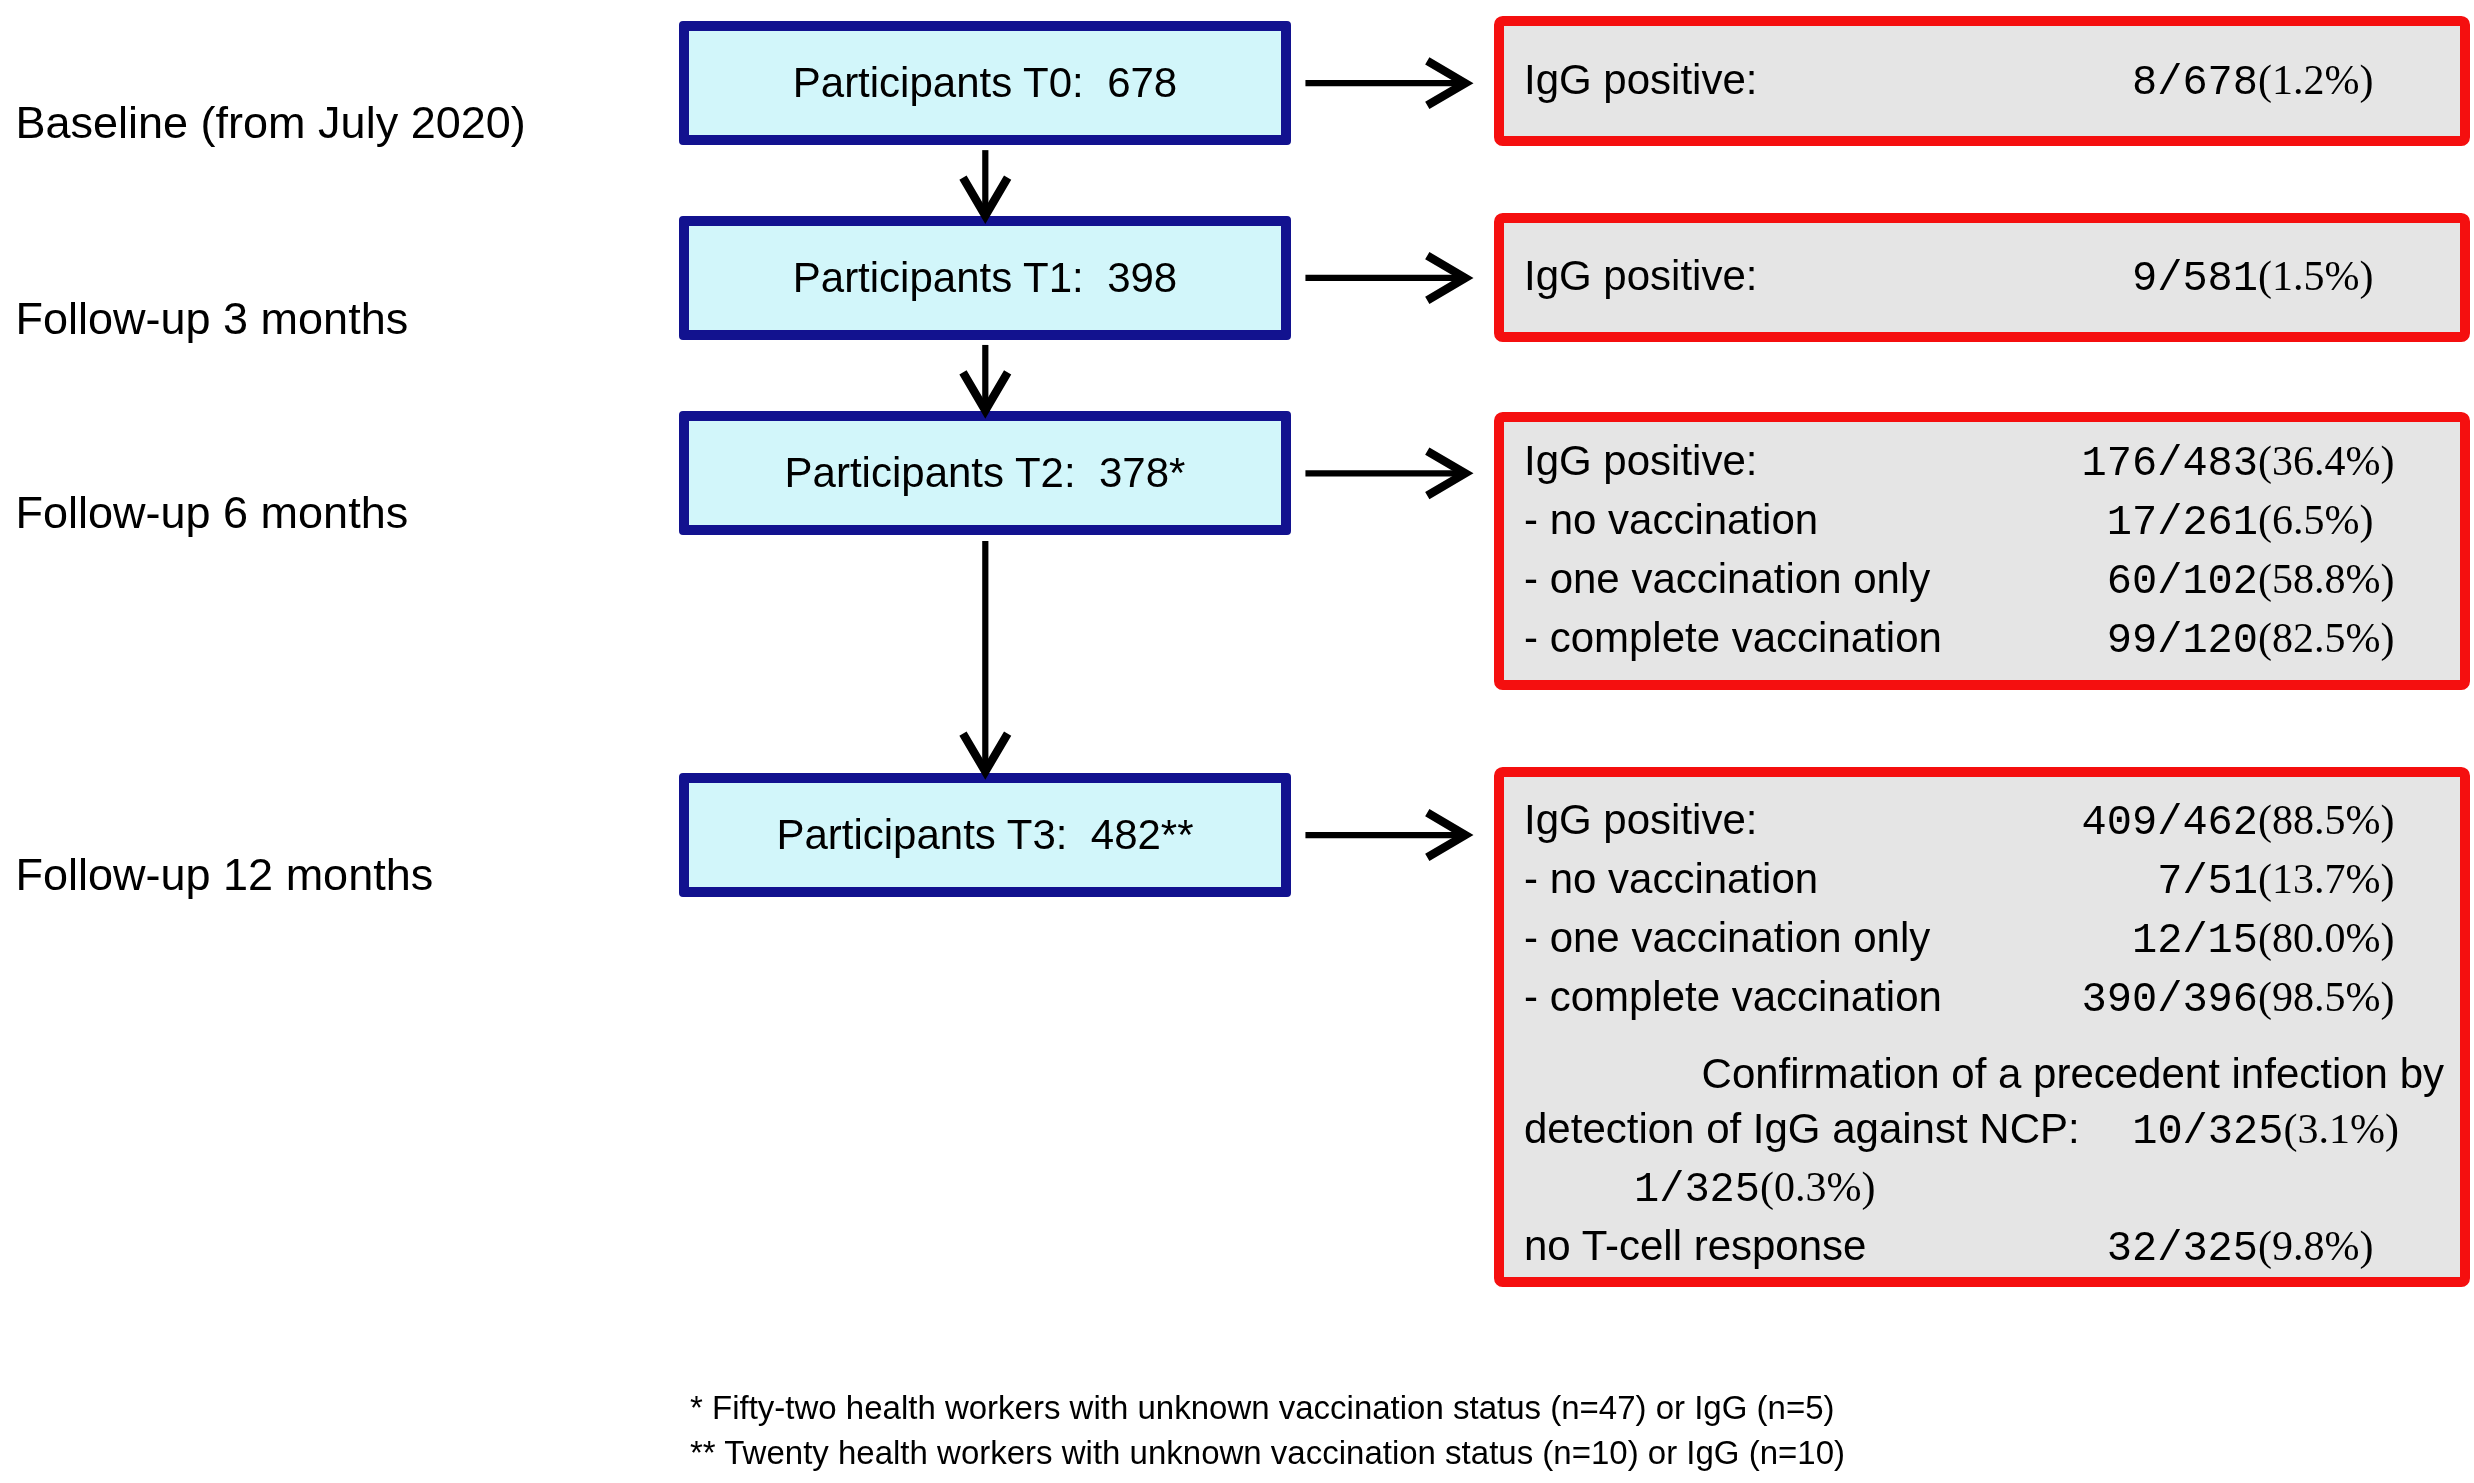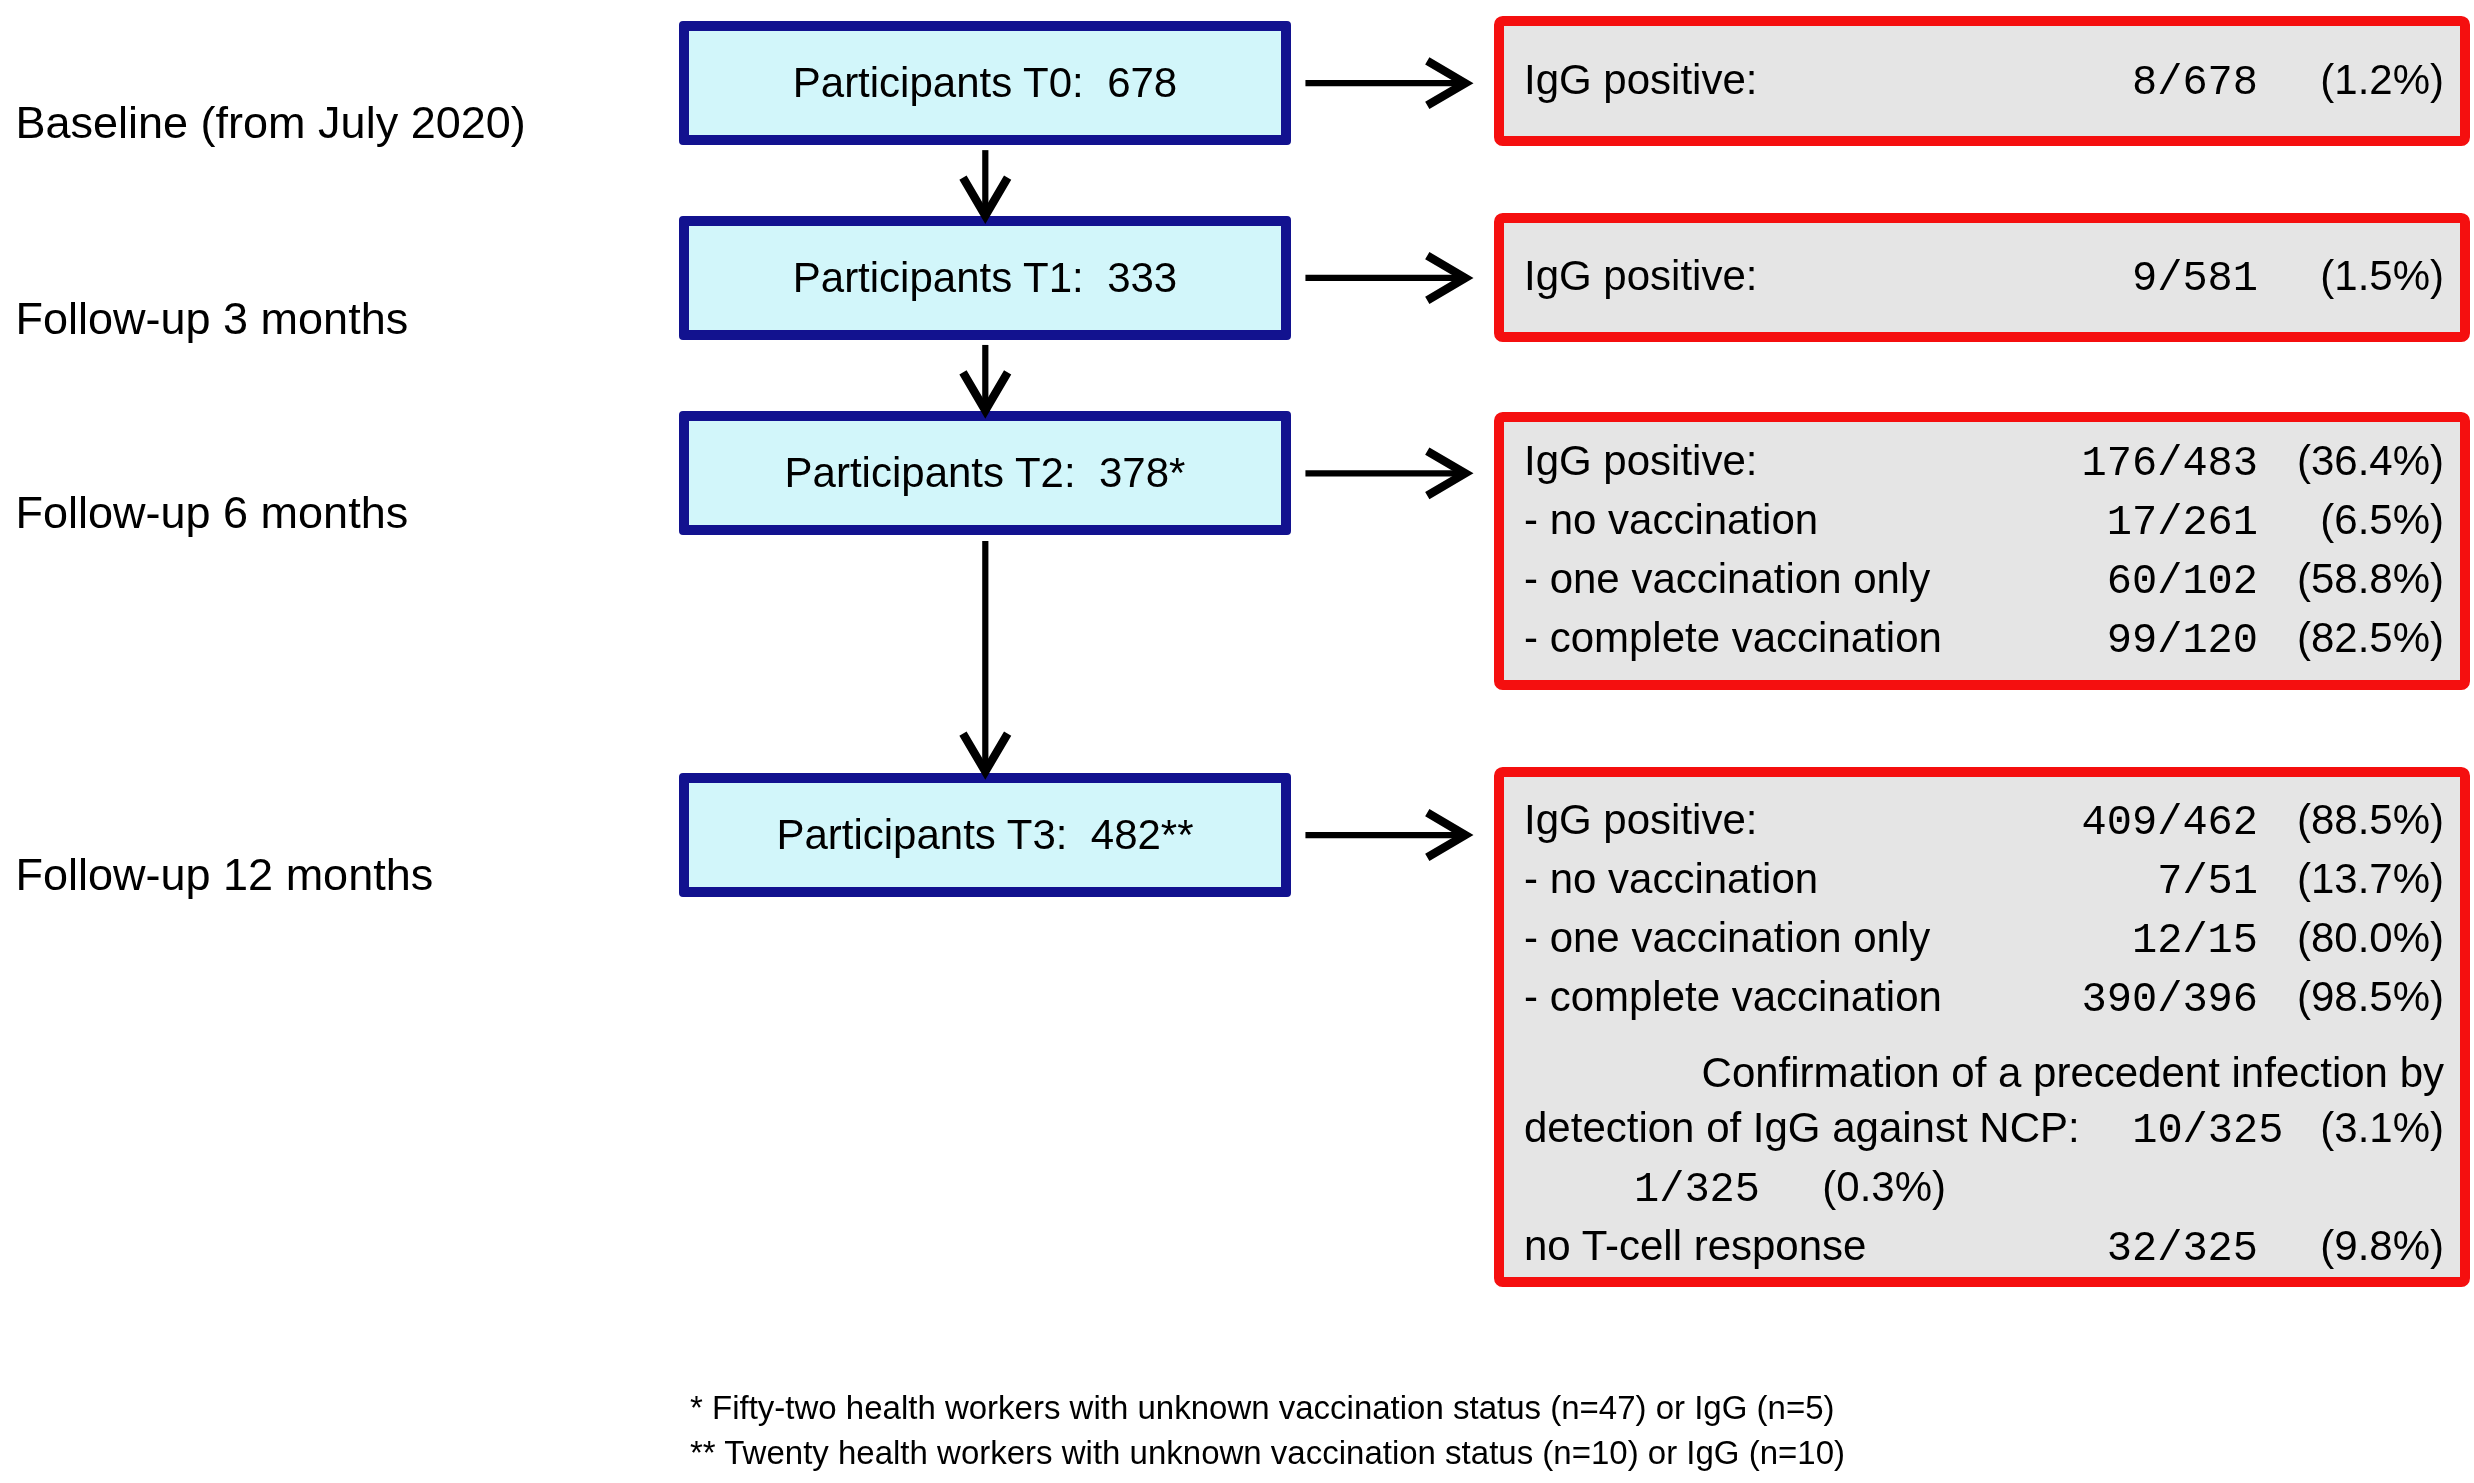--- a/index.html
+++ b/index.html
@@ -41,21 +41,21 @@
     background:#e5e5e5;
     border:10px solid #f50f0f;
     border-radius:8.7px;
     padding:0 16px 0 20px;
     display:flex;flex-direction:column;justify-content:center;
     font-size:42px;
   }
   .rbox .row{display:flex;align-items:baseline;line-height:55px;white-space:nowrap;}
   .rbox .lab{flex:1;text-align:left;}
   .rbox .frac{width:236px;text-align:right;font-family:Liberation Mono, monospace;}
-  .rbox .pct{width:186px;text-align:right;}
+  .rbox .pct{width:186px;text-align:left;font-family:Liberation Serif, serif;}
   .rbox .intro{line-height:55px;white-space:nowrap;text-align:right;}
   .rbox .spacer{height:45px;}
   .rbox.tall{justify-content:flex-start;padding-top:15px;}
 
   
   .arrows{position:absolute;left:0;top:0;pointer-events:none;}
 
   
   .fn{
     position:absolute;left:690px;
@@ -67,21 +67,21 @@
 <body>
 
 <div class="canvas">
 
   <div class="tl" style="top:83px">Baseline (from July 2020)</div>
   <div class="tl" style="top:279px">Follow-up 3 months</div>
   <div class="tl" style="top:473px">Follow-up 6 months</div>
   <div class="tl" style="top:835px">Follow-up 12 months</div>
 
   <div class="pbox" style="top:21px"><span>Participants T0:  678</span></div>
-  <div class="pbox" style="top:216px"><span>Participants T1:  333</span></div>
+  <div class="pbox" style="top:216px"><span>Participants T1:  398</span></div>
   <div class="pbox" style="top:411px"><span>Participants T2:  378*</span></div>
   <div class="pbox" style="top:773px"><span>Participants T3:  482**</span></div>
 
   <div class="rbox" style="top:16px;height:130px">
     <div class="row">
       <span class="lab">IgG positive:</span>
       <span class="frac">8/678</span>
       <span class="pct">(1.2%)</span>
     </div>
   </div>

